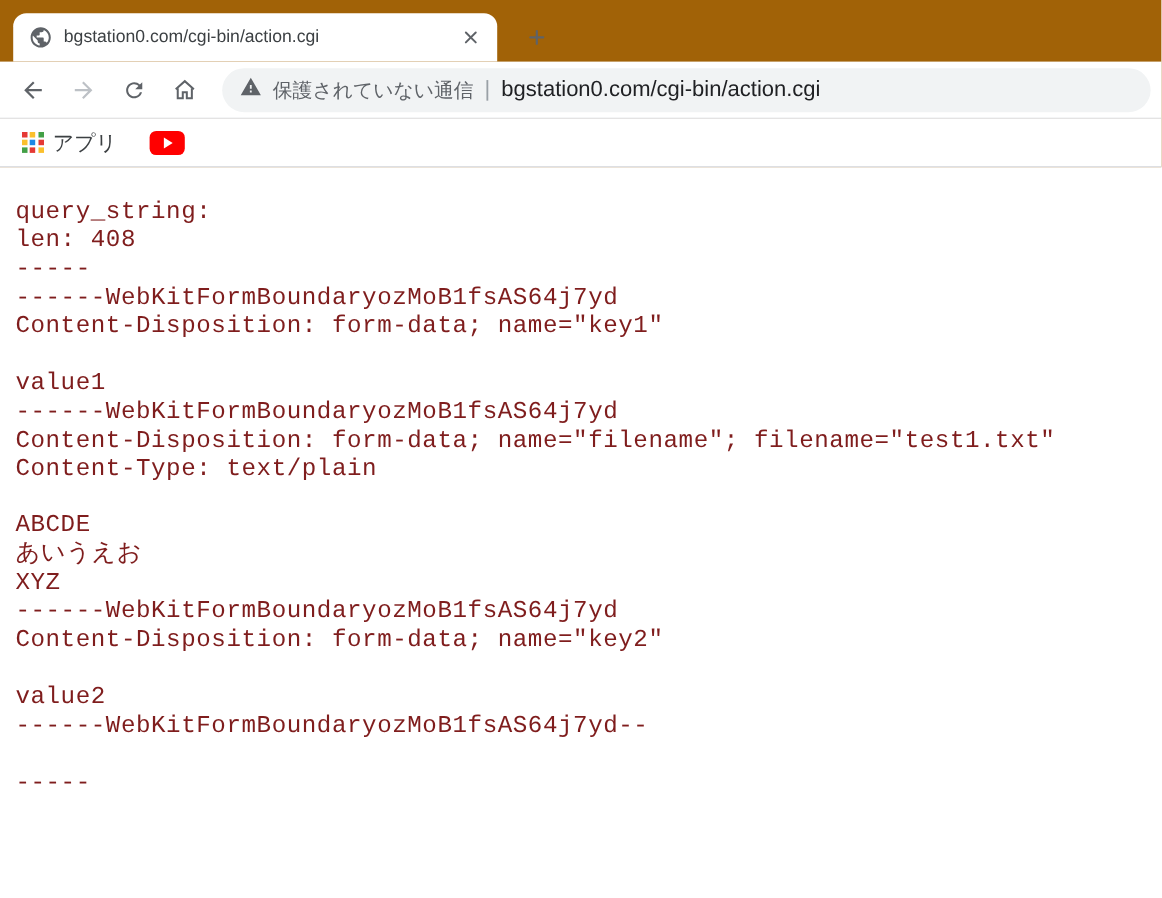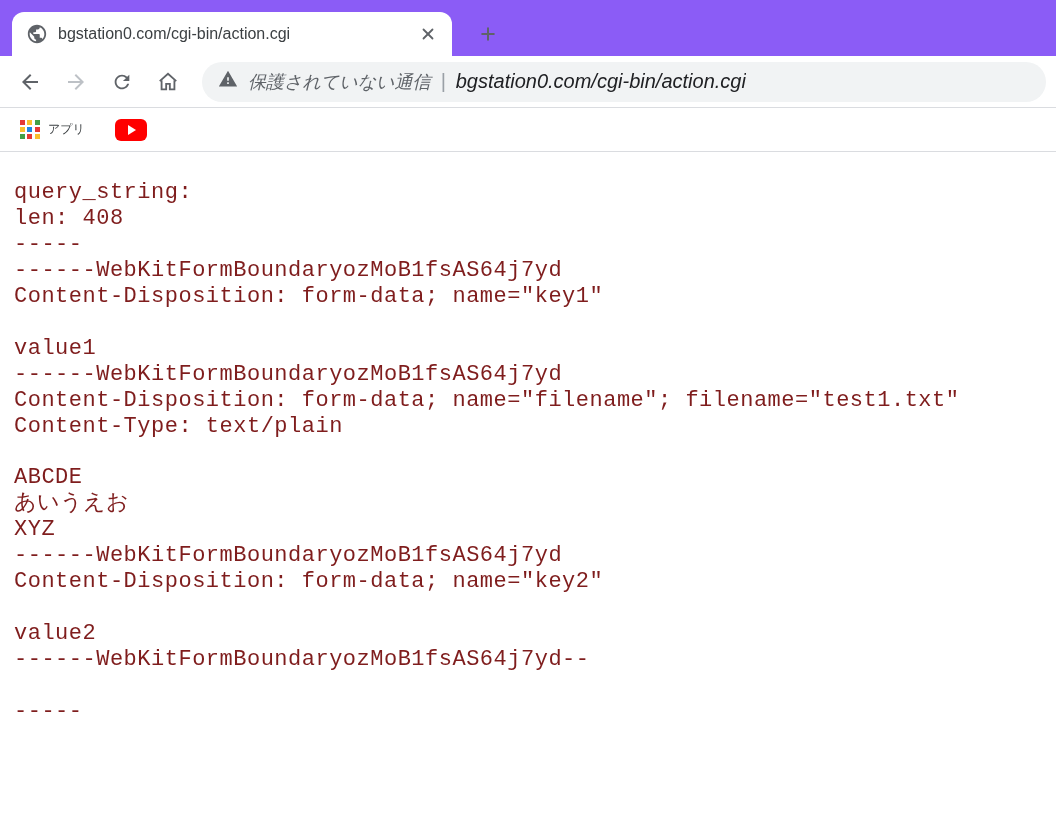--- a/index.html
+++ b/index.html
@@ -1,18 +1,18 @@
 <!DOCTYPE html>
 <html><head>
 <meta charset="utf-8">
 <style>
   * { box-sizing: border-box; margin: 0; padding: 0; }
   html, body { width: 1056px; height: 816px; font-family: Arial, sans-serif; background: #fff; overflow: hidden; }
   
-  .browser-chrome { background: #8b5cf6; }
+  .browser-chrome { background: #a16207; }
   
   .tab-strip { 
     display: flex; 
     align-items: flex-end; 
     height: 56px; 
     padding: 12px 12px 0 12px;
     position: relative;
   }
   
   .tab {
@@ -76,21 +76,20 @@
   }
   
   .toolbar {
     display: flex;
     align-items: center;
     background: #fff;
     height: 52px;
     padding: 0 10px;
     gap: 6px;
     border-bottom: 1px solid #dadce0;
-    font-style: italic;
   }
   
   .nav-btn {
     width: 40px;
     height: 40px;
     display: flex;
     align-items: center;
     justify-content: center;
     border-radius: 50%;
     cursor: pointer;
@@ -152,21 +151,21 @@
   }
   .apps-dot { width: 5px; height: 5px; }
   
   .bookmark-item {
     display: flex;
     align-items: center;
     gap: 8px;
     cursor: pointer;
     padding: 4px 6px;
     border-radius: 4px;
-    font-size: 12px;
+    font-size: 19px;
     color: #3c4043;
   }
   
   .youtube-icon {
     width: 32px;
     height: 22px;
     background: #ff0000;
     border-radius: 6px;
     display: flex;
     align-items: center;

